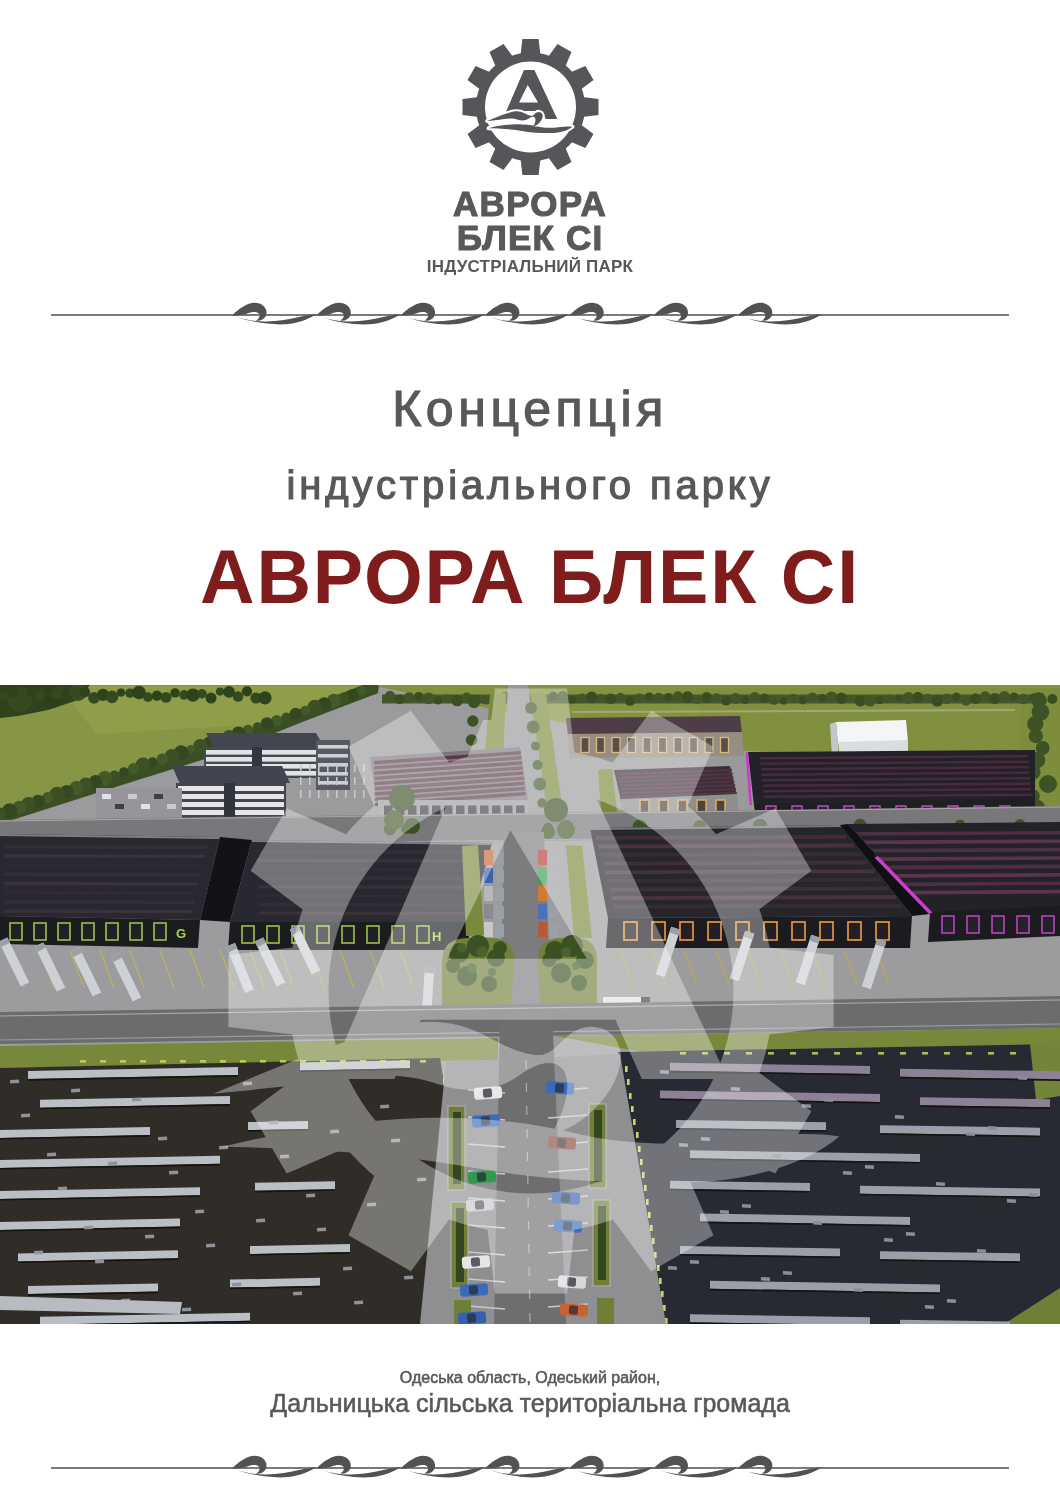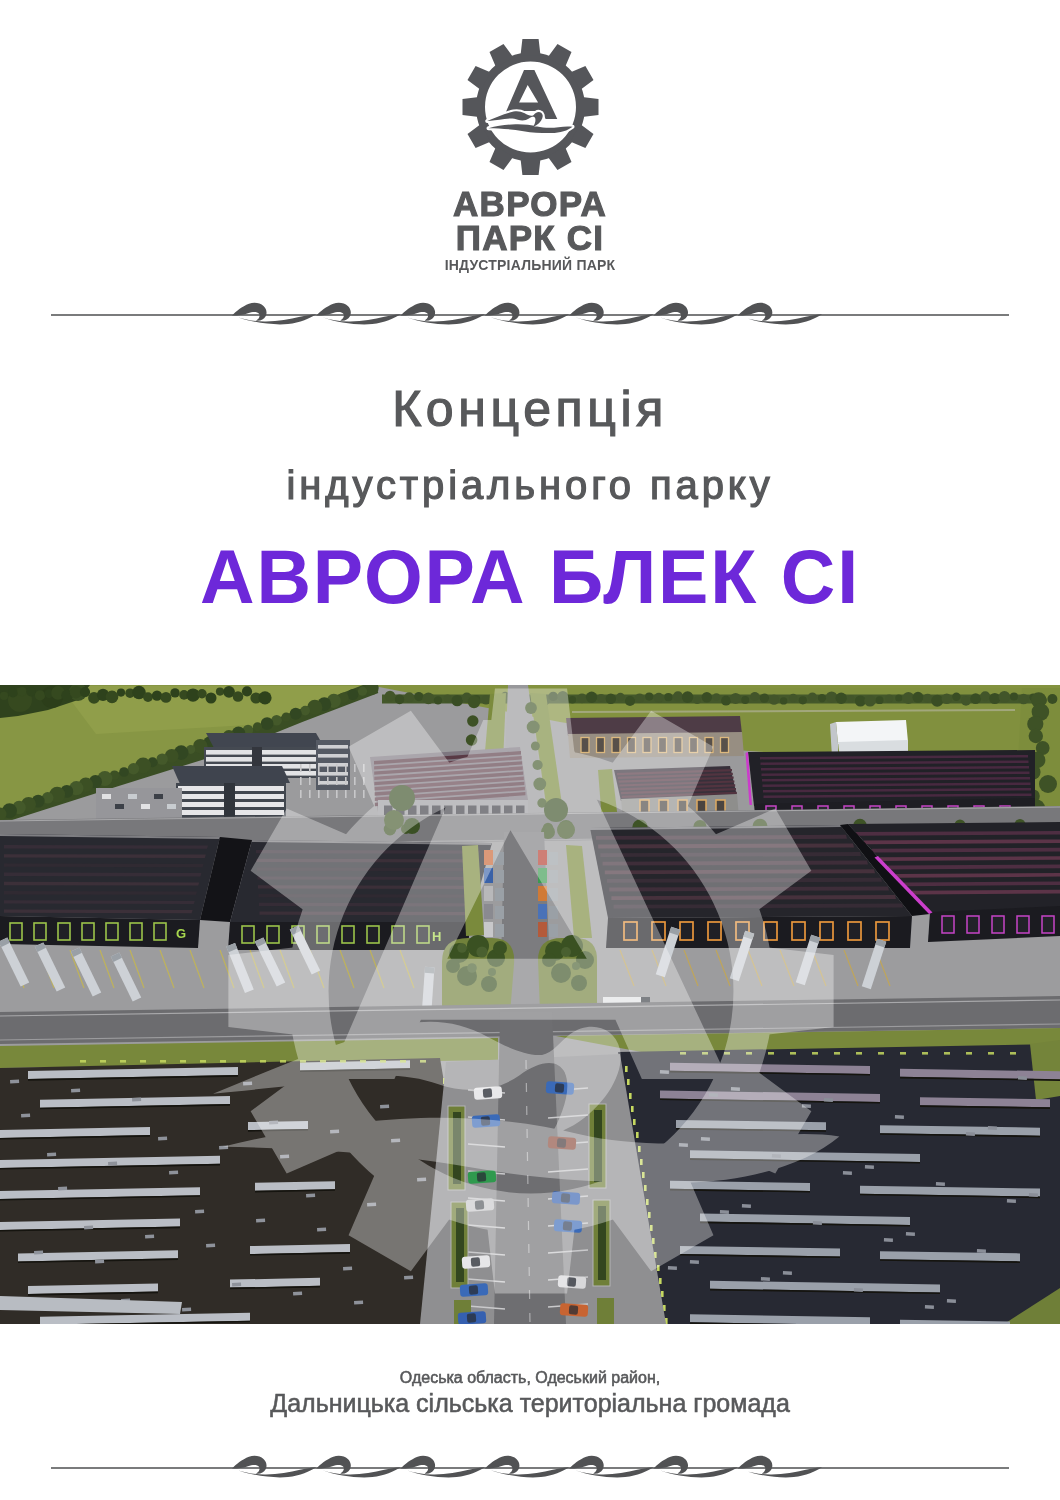--- a/index.html
+++ b/index.html
@@ -13,43 +13,43 @@
       <path d="M 54.5 0 A 54.5 54.5 0 1 0 -54.5 0 A 54.5 54.5 0 1 0 54.5 0 Z M 45.5 0 A 45.5 45.5 0 1 1 -45.5 0 A 45.5 45.5 0 1 1 45.5 0 Z" fill="#55565a" fill-rule="evenodd"></path>
       <path d="M -10.0 -51.5 L -8.1 -68.0 L 8.1 -68.0 L 10.0 -51.5 Z M 17.1 -49.6 L 27.0 -63.0 L 41.0 -54.9 L 34.4 -39.6 Z M 39.6 -34.4 L 54.9 -41.0 L 63.0 -27.0 L 49.6 -17.1 Z M 51.5 -10.0 L 68.0 -8.1 L 68.0 8.1 L 51.5 10.0 Z M 49.6 17.1 L 63.0 27.0 L 54.9 41.0 L 39.6 34.4 Z M 34.4 39.6 L 41.0 54.9 L 27.0 63.0 L 17.1 49.6 Z M 10.0 51.5 L 8.1 68.0 L -8.1 68.0 L -10.0 51.5 Z M -17.1 49.6 L -27.0 63.0 L -41.0 54.9 L -34.4 39.6 Z M -39.6 34.4 L -54.9 41.0 L -63.0 27.0 L -49.6 17.1 Z M -51.5 10.0 L -68.0 8.1 L -68.0 -8.1 L -51.5 -10.0 Z M -49.6 -17.1 L -63.0 -27.0 L -54.9 -41.0 L -39.6 -34.4 Z M -34.4 -39.6 L -41.0 -54.9 L -27.0 -63.0 L -17.1 -49.6 Z" fill="#55565a"></path>
       <path d="M -27.6 12 L -6.5 -36.9 L 3.9 -36.9 L 26.8 12 Z M -2.8 -21.9 L -11.4 -4.4 L 7.6 -4.4 Z M -15 3.9 L 11.5 3.9 L 15.1 12 L -18.6 12 Z" fill="#55565a" fill-rule="evenodd"></path>
       <path d="M -43.3 14.0 C -35 10.6 -26 6.6 -17 4.5 C -13 3.8 -9.5 4.3 -5.8 6.3 C -3.4 7.6 -0.6 8.9 1.5 8.7 C 3 8.5 3.8 7.0 5.3 5.9 C 8.1 3.9 11.4 5.0 12.1 7.9 C 12.8 10.9 10.4 15.4 5.8 18.3 L 2.6 19.9 C 4.3 16.9 5.6 13.4 4.6 11.1 C 3.7 9.2 1.2 9.4 -1.6 11.5 C -4.6 13.7 -9 14.0 -12.6 12.7 C -16.4 11.3 -21 11.2 -26 12.0 C -33 13.1 -39 13.5 -43.3 14.0 Z M -42 21.2 C -33 19.0 -24 17.6 -15 17.3 C -7 17.1 0 17.9 6.6 19.5 C 13 21.0 21 21.1 28 20.2 C 33 19.5 38 19.2 42 19.8 C 37.5 23.6 29.5 26.0 21 26.1 C 12 26.2 2.5 25.9 -7 24.2 C -20 21.9 -32 21.4 -42 21.2 Z" fill="#ffffff" stroke="#ffffff" stroke-width="4" stroke-linejoin="round"></path>
       <path d="M -43.3 14.0 C -35 10.6 -26 6.6 -17 4.5 C -13 3.8 -9.5 4.3 -5.8 6.3 C -3.4 7.6 -0.6 8.9 1.5 8.7 C 3 8.5 3.8 7.0 5.3 5.9 C 8.1 3.9 11.4 5.0 12.1 7.9 C 12.8 10.9 10.4 15.4 5.8 18.3 L 2.6 19.9 C 4.3 16.9 5.6 13.4 4.6 11.1 C 3.7 9.2 1.2 9.4 -1.6 11.5 C -4.6 13.7 -9 14.0 -12.6 12.7 C -16.4 11.3 -21 11.2 -26 12.0 C -33 13.1 -39 13.5 -43.3 14.0 Z M -42 21.2 C -33 19.0 -24 17.6 -15 17.3 C -7 17.1 0 17.9 6.6 19.5 C 13 21.0 21 21.1 28 20.2 C 33 19.5 38 19.2 42 19.8 C 37.5 23.6 29.5 26.0 21 26.1 C 12 26.2 2.5 25.9 -7 24.2 C -20 21.9 -32 21.4 -42 21.2 Z" fill="#55565a"></path>
     </g>
 </svg>
 
 <div class="ctr" style="top:185.5px;font-size:35px;font-weight:bold;letter-spacing:1.3px;line-height:1;-webkit-text-stroke:1.1px #57585a">АВРОРА</div>
 
-<div class="ctr" style="top:219.6px;font-size:35px;font-weight:bold;letter-spacing:1.2px;line-height:1;-webkit-text-stroke:1.1px #57585a">ПАРК СІ</div>
-
-<div class="ctr" style="top:258px;font-size:14px;font-weight:bold;letter-spacing:0.2px;line-height:1;color:#57585a">ІНДУСТРІАЛЬНИЙ ПАРК</div>
+<div class="ctr" style="top:219.6px;font-size:35px;font-weight:bold;letter-spacing:1.2px;line-height:1;-webkit-text-stroke:1.1px #57585a">БЛЕК СІ</div>
+
+<div class="ctr" style="top:258px;font-size:17px;font-weight:bold;letter-spacing:0.2px;line-height:1;color:#57585a">ІНДУСТРІАЛЬНИЙ ПАРК</div>
 
 <svg style="position:absolute;left:0;top:290px" width="1060" height="60" viewBox="0 0 1060 60">
 <defs>
       <path id="wunit" d="M 0 0.5 C 4 -3.5 10 -8.5 17 -11.2 C 22 -13.0 28 -12.2 31.5 -9.0 C 34.5 -6.2 35.5 -2.0 33.5 1.6 C 31.8 4.6 28 6.4 24 5.6 C 27 3.8 28.4 1.0 27 -1.2 C 25.2 -3.8 20.4 -3.4 16 -1.8 C 10 0.3 5 0.6 0 0.5 Z M 6 2.2 C 14 5.0 24 6.6 34 6.4 C 46 6.2 58 4.4 68 1.8 C 73 0.5 79 -0.6 84.3 -0.8 C 78 3.4 68 7.6 56 9.0 C 42 10.6 20 7.4 6 2.2 Z" fill="#515254"></path>
     </defs>
 <line x1="51" y1="25" x2="1009" y2="25" stroke="#4e4f51" stroke-width="1.6"></line>
     <use href="#wunit" x="232.0" y="25"></use>
     <use href="#wunit" x="316.3" y="25"></use>
     <use href="#wunit" x="400.6" y="25"></use>
     <use href="#wunit" x="484.9" y="25"></use>
     <use href="#wunit" x="569.2" y="25"></use>
     <use href="#wunit" x="653.5" y="25"></use>
     <use href="#wunit" x="737.8" y="25"></use>
 </svg>
 
 <div class="ctr" style="top:383.6px;font-size:50px;letter-spacing:4.6px;line-height:1;-webkit-text-stroke:1.2px #57585a">Концепція</div>
 
 <div class="ctr" style="top:465px;font-size:40px;letter-spacing:3.9px;line-height:1;-webkit-text-stroke:1.2px #57585a">індустріального парку</div>
 
-<div class="ctr" style="top:540.3px;font-size:75.5px;font-weight:bold;letter-spacing:1.8px;line-height:1;color:#6d28d9">АВРОРА БЛЕК СІ</div>
+<div class="ctr" style="top:540.3px;font-size:75.5px;font-weight:bold;letter-spacing:1.8px;line-height:1;color:#7f1d1d">АВРОРА БЛЕК СІ</div>
 
 <svg style="position:absolute;left:0;top:685px" width="1060" height="639" viewBox="0 0 1060 639">
 <rect x="0.0" y="0.0" width="1060.0" height="639.0" fill="#9c9c9e"></rect>
 <rect x="0.0" y="0.0" width="1060.0" height="38.0" fill="#83923f"></rect>
 <polygon points="700.0,3.0 1060.0,3.0 1060.0,87.0 900.0,83.0 730.0,67.0 700.0,35.0" fill="#81903e"></polygon>
 <polygon points="1022.0,3.0 1060.0,3.0 1060.0,165.0 1030.0,160.0 1018.0,75.0" fill="#7d8d3c"></polygon>
 <polygon points="0.0,0.0 374.0,0.0 336.0,16.0 226.0,60.0 116.0,94.0 0.0,131.0" fill="#879644"></polygon>
 <polygon points="60.0,1.0 360.0,1.0 298.0,37.0 96.0,49.0" fill="#909e4a"></polygon>
 <line x1="572" y1="27" x2="1015" y2="25" stroke="#a2a77c" stroke-width="2"></line>
 <polygon points="0.0,131.0 116.0,95.0 226.0,61.0 336.0,17.0 374.0,1.0 420.0,10.0 560.0,37.0 560.0,147.0 0.0,147.0" fill="#9b9b9d"></polygon>

